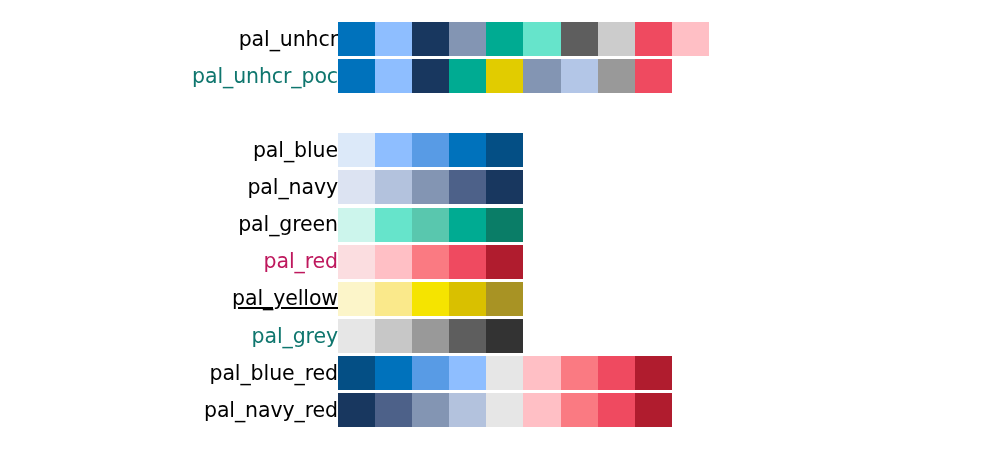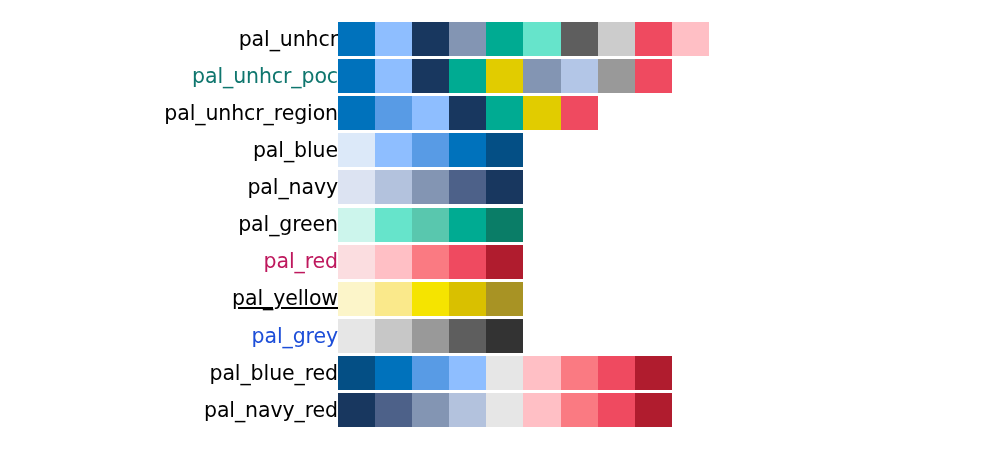--- a/index.html
+++ b/index.html
@@ -73,32 +73,20 @@
         <div class="swatch" title="#8EBEFF" style="background: rgb(142, 190, 255); width: 37.1px; flex: 0 0 37.1px;"></div>
         <div class="swatch" title="#18375F" style="background: rgb(24, 55, 95); width: 37.1px; flex: 0 0 37.1px;"></div>
         <div class="swatch" title="#00AB92" style="background: rgb(0, 171, 146); width: 37.1px; flex: 0 0 37.1px;"></div>
         <div class="swatch" title="#E1CC00" style="background: rgb(225, 204, 0); width: 37.1px; flex: 0 0 37.1px;"></div>
         <div class="swatch" title="#8395B3" style="background: rgb(131, 149, 179); width: 37.1px; flex: 0 0 37.1px;"></div>
         <div class="swatch" title="#B3C6E7" style="background: rgb(179, 198, 231); width: 37.1px; flex: 0 0 37.1px;"></div>
         <div class="swatch" title="#999999" style="background: rgb(153, 153, 153); width: 37.1px; flex: 0 0 37.1px;"></div>
         <div class="swatch" title="#EF4A60" style="background: rgb(239, 74, 96); width: 37.1px; flex: 0 0 37.1px;"></div>
       </div>
     </div>
-    <div class="palette-row" style="top: 96.2px;">
-      <div class="row-label" style="color: rgb(0, 0, 0);">pal_unhcr_region</div>
-      <div class="swatch-strip">
-        <div class="swatch" title="#0072BC" style="background: rgb(0, 114, 188); width: 37.1px; flex: 0 0 37.1px;"></div>
-        <div class="swatch" title="#589BE5" style="background: rgb(88, 155, 229); width: 37.1px; flex: 0 0 37.1px;"></div>
-        <div class="swatch" title="#8EBEFF" style="background: rgb(142, 190, 255); width: 37.1px; flex: 0 0 37.1px;"></div>
-        <div class="swatch" title="#18375F" style="background: rgb(24, 55, 95); width: 37.1px; flex: 0 0 37.1px;"></div>
-        <div class="swatch" title="#00AB92" style="background: rgb(0, 171, 146); width: 37.1px; flex: 0 0 37.1px;"></div>
-        <div class="swatch" title="#E1CC00" style="background: rgb(225, 204, 0); width: 37.1px; flex: 0 0 37.1px;"></div>
-        <div class="swatch" title="#EF4A60" style="background: rgb(239, 74, 96); width: 37.1px; flex: 0 0 37.1px;"></div>
-      </div>
-    </div>
     <div class="palette-row" style="top: 133.3px;">
       <div class="row-label" style="color: rgb(0, 0, 0);">pal_blue</div>
       <div class="swatch-strip">
         <div class="swatch" title="#DCE9F9" style="background: rgb(220, 233, 249); width: 37.1px; flex: 0 0 37.1px;"></div>
         <div class="swatch" title="#8EBEFF" style="background: rgb(142, 190, 255); width: 37.1px; flex: 0 0 37.1px;"></div>
         <div class="swatch" title="#589BE5" style="background: rgb(88, 155, 229); width: 37.1px; flex: 0 0 37.1px;"></div>
         <div class="swatch" title="#0072BC" style="background: rgb(0, 114, 188); width: 37.1px; flex: 0 0 37.1px;"></div>
         <div class="swatch" title="#044F85" style="background: rgb(4, 79, 133); width: 37.1px; flex: 0 0 37.1px;"></div>
       </div>
     </div>
@@ -136,21 +124,21 @@
       <div class="row-label" style="color: rgb(0, 0, 0); text-decoration: underline;">pal_yellow</div>
       <div class="swatch-strip">
         <div class="swatch" title="#FCF5C9" style="background: rgb(252, 245, 201); width: 37.1px; flex: 0 0 37.1px;"></div>
         <div class="swatch" title="#FAE98B" style="background: rgb(250, 233, 139); width: 37.1px; flex: 0 0 37.1px;"></div>
         <div class="swatch" title="#F5E400" style="background: rgb(245, 228, 0); width: 37.1px; flex: 0 0 37.1px;"></div>
         <div class="swatch" title="#D9C000" style="background: rgb(217, 192, 0); width: 37.1px; flex: 0 0 37.1px;"></div>
         <div class="swatch" title="#A89324" style="background: rgb(168, 147, 36); width: 37.1px; flex: 0 0 37.1px;"></div>
       </div>
     </div>
     <div class="palette-row" style="top: 318.8px;">
-      <div class="row-label" style="color: #1d4ed8;">pal_grey</div>
+      <div class="row-label" style="color: #0f766e;">pal_grey</div>
       <div class="swatch-strip">
         <div class="swatch" title="#E6E6E6" style="background: rgb(230, 230, 230); width: 37.1px; flex: 0 0 37.1px;"></div>
         <div class="swatch" title="#C7C7C7" style="background: rgb(199, 199, 199); width: 37.1px; flex: 0 0 37.1px;"></div>
         <div class="swatch" title="#999999" style="background: rgb(153, 153, 153); width: 37.1px; flex: 0 0 37.1px;"></div>
         <div class="swatch" title="#5E5E5E" style="background: rgb(94, 94, 94); width: 37.1px; flex: 0 0 37.1px;"></div>
         <div class="swatch" title="#333333" style="background: rgb(51, 51, 51); width: 37.1px; flex: 0 0 37.1px;"></div>
       </div>
     </div>
     <div class="palette-row" style="top: 355.9px;">
       <div class="row-label" style="color: rgb(0, 0, 0);">pal_blue_red</div>

